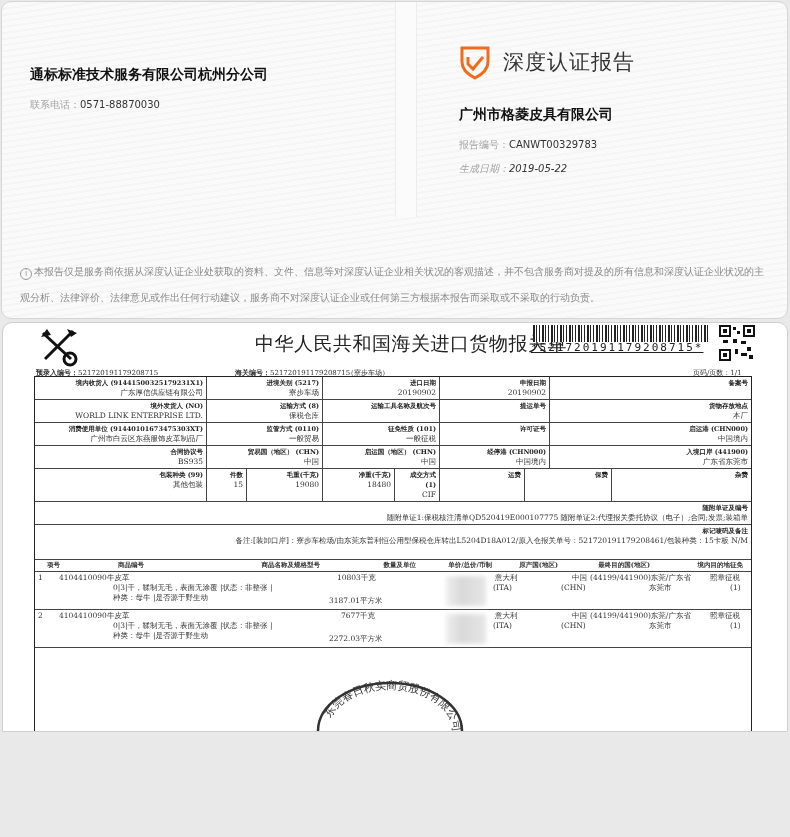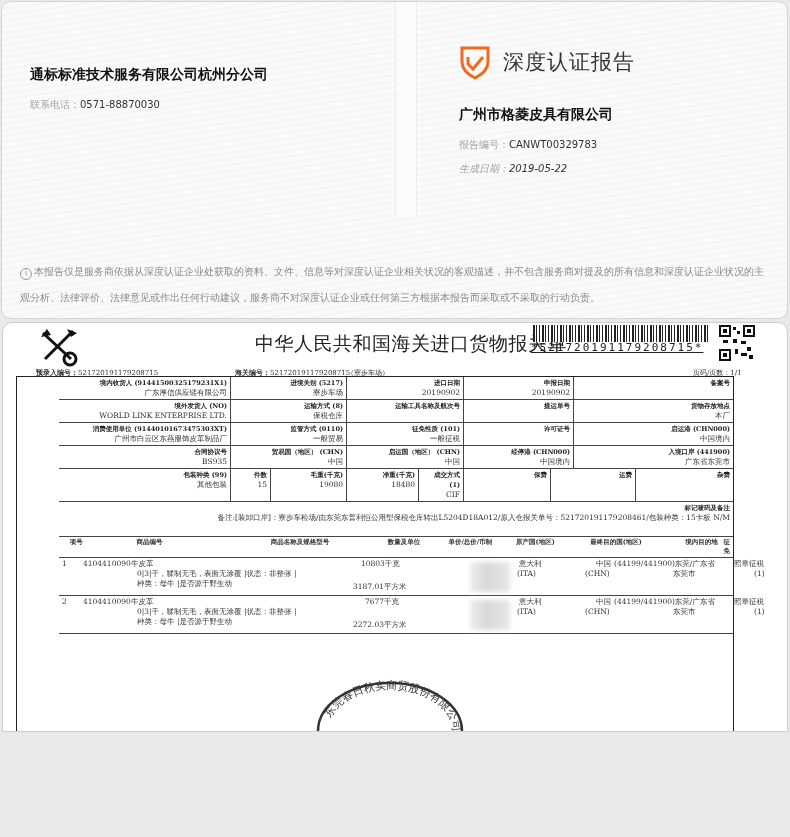--- a/index.html
+++ b/index.html
@@ -46,21 +46,21 @@
   .doc { position: absolute; left: 0; top: 0; width: 786px; height: 410px; font-family: "DejaVu Serif", "Liberation Serif", serif; color: #333; }
   .emblem { position: absolute; left: 34px; top: 4px; width: 44px; height: 40px; }
   .doc-title { position: absolute; left: 252px; top: 8px; font-size: 19px; color: #222; letter-spacing: 0.5px; }
   .barcode { position: absolute; left: 530px; top: 2px; width: 175px; height: 17px;
     background: repeating-linear-gradient(90deg, #222 0 2px, #fff 2px 3px, #222 3px 4px, #fff 4px 6px, #222 6px 7px, #fff 7px 9px); }
   .barcode-num { position: absolute; left: 528px; top: 18px; font-family: "DejaVu Sans Mono", monospace; font-size: 11px; letter-spacing: 2px; color: #222; text-decoration: underline; }
   .qrcode { position: absolute; left: 716px; top: 2px; width: 36px; height: 36px; }
   .meta-line { position: absolute; top: 45px; font-size: 7px; color: #333; }
   .meta-line b { font-weight: bold; }
 
-  .form { position: absolute; left: 13px; top: 53px; width: 718px; border: 1.5px solid #222; padding-left: 42px; }
+  .form { position: absolute; left: 31px; top: 53px; width: 718px; border: 1.5px solid #222; }
   .r { display: flex; border-bottom: 1px solid #444; }
   .c { border-right: 1px solid #444; padding: 1px 3px; font-size: 7px; line-height: 10px; min-height: 21px; }
   .c:last-child { border-right: none; }
   .c .lbl { font-weight: bold; font-size: 6.5px; color: #222; }
   .c .val { font-size: 7.5px; color: #333; }
 
   .goods-head { display: flex; font-size: 6.5px; font-weight: bold; padding: 1px 3px; border-bottom: 1px solid #444; }
   .goods-row { position: relative; height: 38px; border-bottom: 1px solid #444; font-size: 7.5px; line-height: 10px; }
   .goods-row > span { position: absolute; white-space: nowrap; }
   .blur { position: absolute; left: 411px; width: 40px; height: 30px; background: linear-gradient(90deg,#eee,#d9d9d9 40%,#e6e6e6); filter: blur(2px); }
@@ -245,31 +245,37 @@
             <div class="val">19080</div>
           </div>
         <div class="c" style="width:72px">
             <div class="lbl">净重(千克)</div>
             <div class="val">18480</div>
           </div>
         <div class="c" style="width:45px">
             <div class="lbl">成交方式 (1)</div>
             <div class="val">CIF</div>
           </div>
+        <div class="c" style="width:85px">
+            <div class="lbl">运费</div>
+            <div class="val"></div>
+          </div>
         <div class="c" style="width:87px">
             <div class="lbl">保费</div>
             <div class="val"></div>
           </div>
-        <div class="c" style="width:85px">
-            <div class="lbl">运费</div>
-            <div class="val"></div>
-          </div>
         <div class="c" style="flex:1">
             <div class="lbl">杂费</div>
             <div class="val"></div>
+          </div>
+      </div>
+      <div class="r">
+        <div class="c" style="flex:1">
+            <div class="lbl">随附单证及编号</div>
+            <div class="val">随附单证1:保税核注清单QD520419E000107775 随附单证2:代理报关委托协议（电子）;合同;发票;装箱单</div>
           </div>
       </div>
       <div class="r">
         <div class="c" style="flex:1;min-height:34px">
             <div class="lbl">标记唛码及备注</div>
             <div class="val">备注:[装卸口岸]：寮步车检场/由东莞东普利恒公用型保税仓库转出L5204D18A012/原入仓报关单号：521720191179208461/包装种类：15卡板 N/M</div>
           </div>
       </div>
 
       <div class="goods-head">

